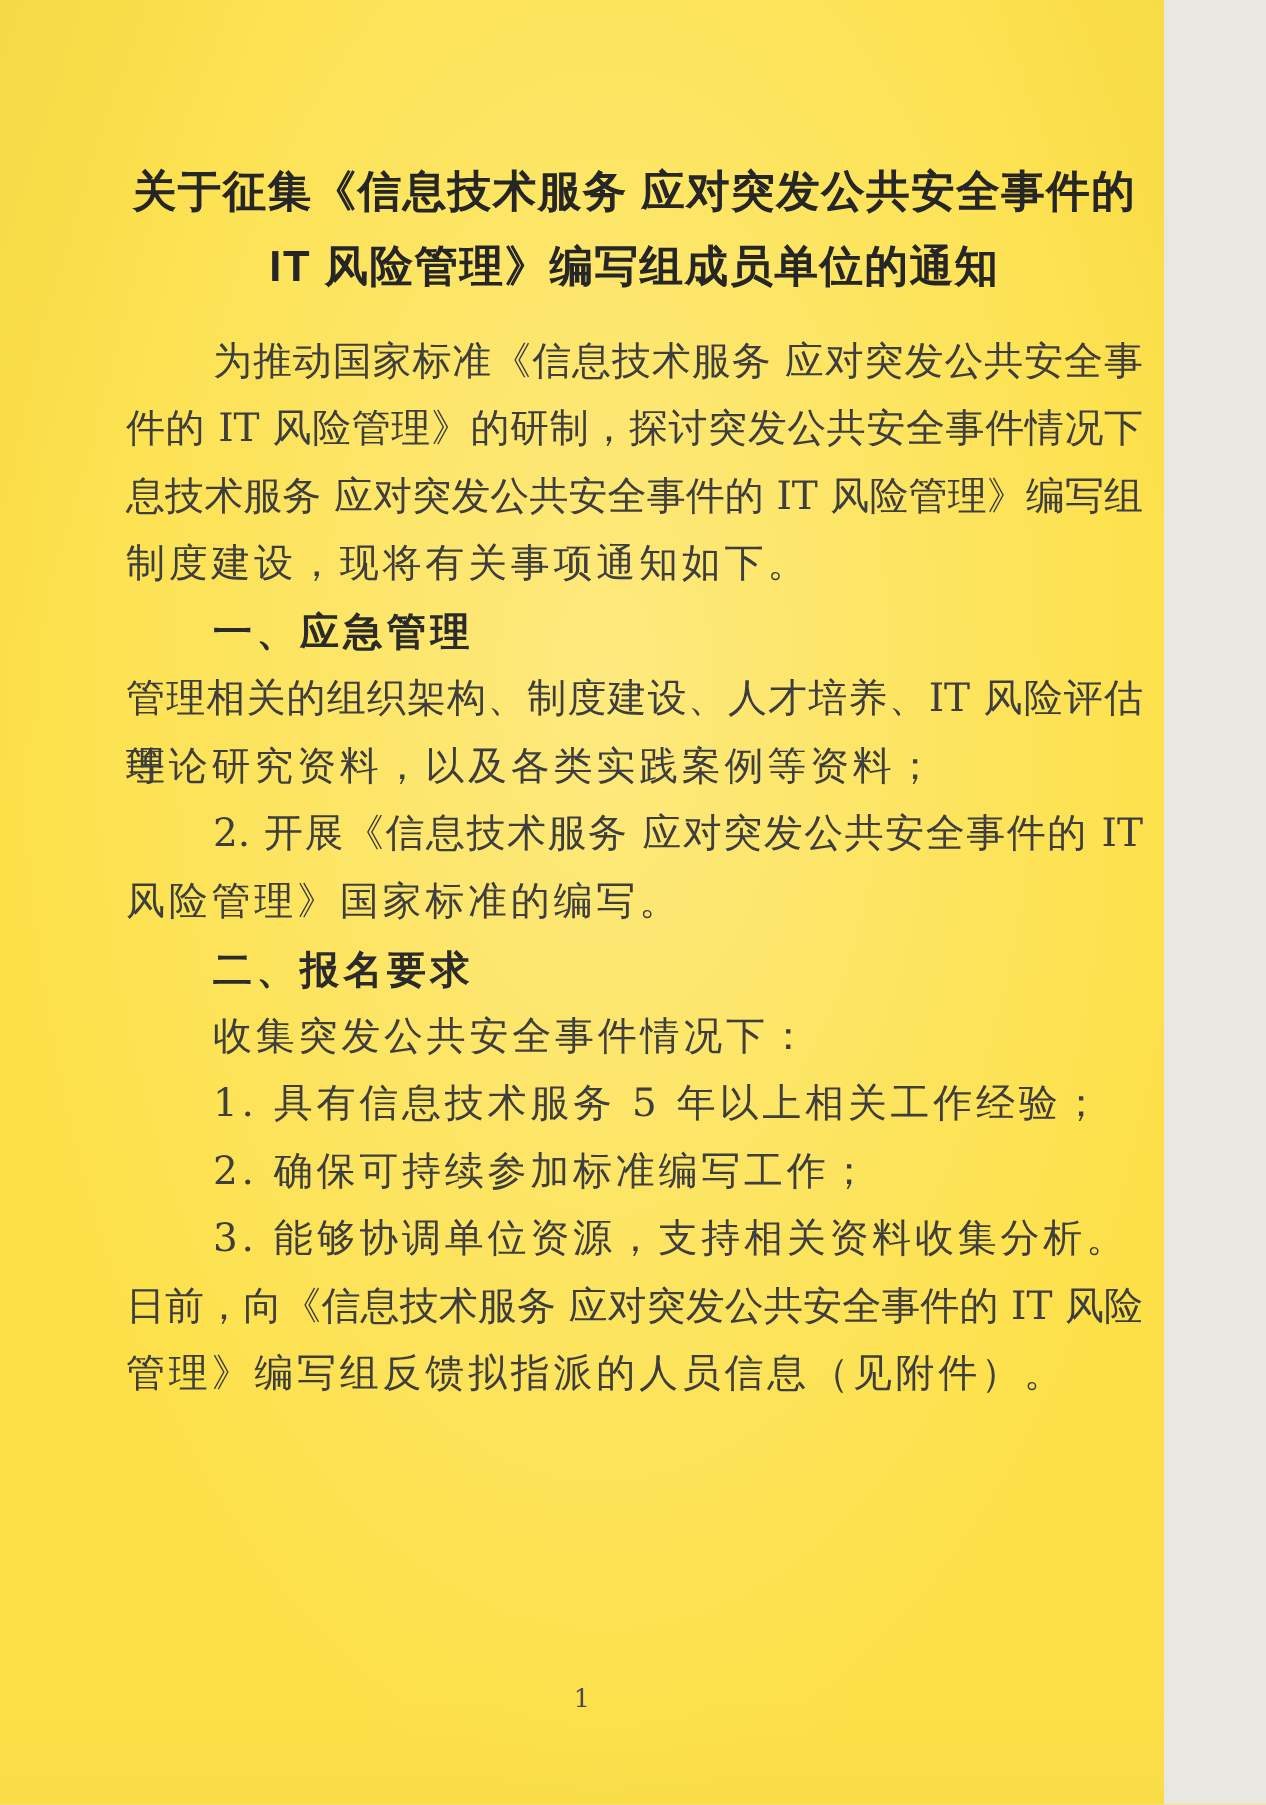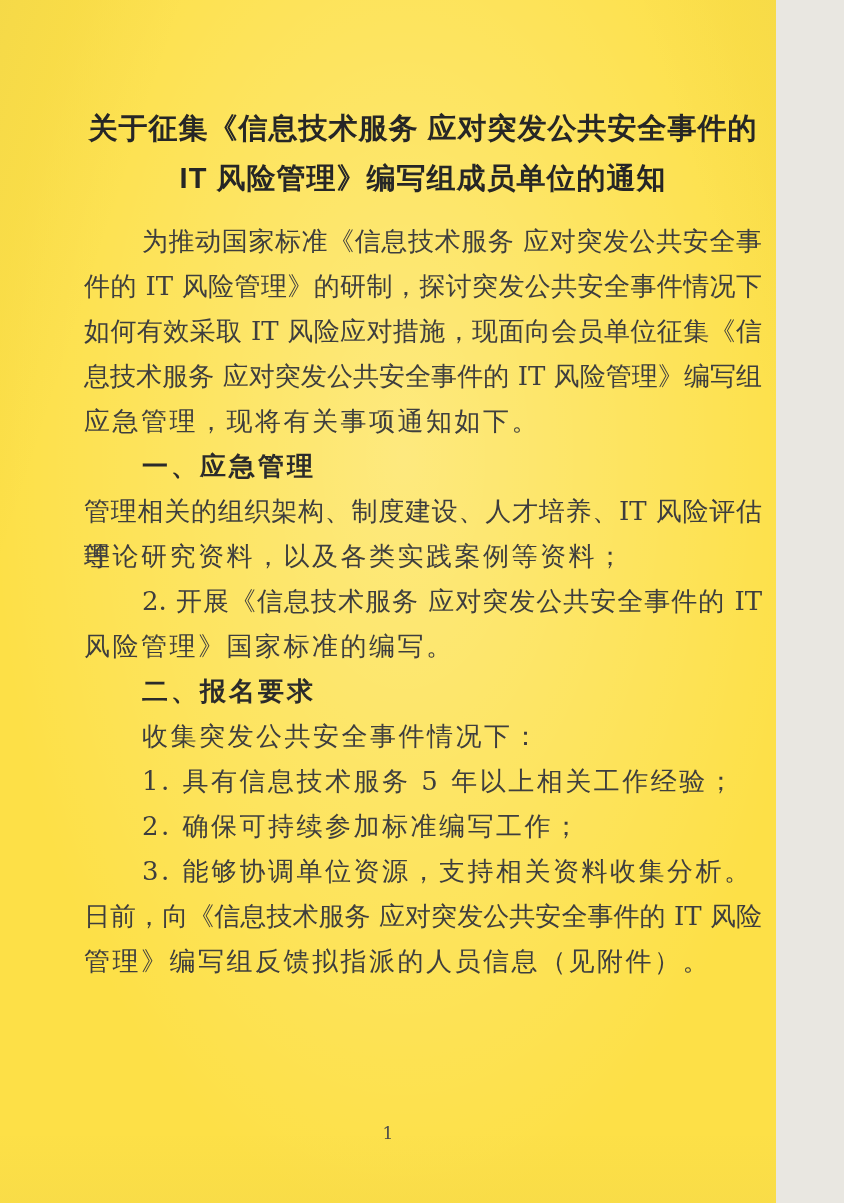--- a/index.html
+++ b/index.html
@@ -77,23 +77,22 @@
 
 <div class="paper">
   <div class="content">
     <div class="doc-title">
       <div class="title-line">关于征集《信息技术服务 应对突发公共安全事件的</div>
       <div class="title-line">IT 风险管理》编写组成员单位的通知</div>
     </div>
     <div class="doc-body" id="body-lines">
         <div class="line body indent justify">为推动国家标准《信息技术服务 应对突发公共安全事</div>
         <div class="line body justify">件的 IT 风险管理》的研制，探讨突发公共安全事件情况下</div>
-        <div class="line body justify">如何有效采取 IT 风险应对措施，现面向会员单位征集《信</div>
         <div class="line body justify">息技术服务 应对突发公共安全事件的 IT 风险管理》编写组</div>
-        <div class="line body no-justify">应急管理，现将有关事项通知如下。</div>
+        <div class="line body no-justify">制度建设，现将有关事项通知如下。</div>
         <div class="line heading indent no-justify">一、应急管理</div>
         <div class="line body justify">管理相关的组织架构、制度建设、人才培养、IT 风险评估等</div>
         <div class="line body no-justify">理论研究资料，以及各类实践案例等资料；</div>
         <div class="line body indent justify">2. 开展《信息技术服务 应对突发公共安全事件的 IT</div>
         <div class="line body no-justify">风险管理》国家标准的编写。</div>
         <div class="line heading indent no-justify">二、报名要求</div>
         <div class="line body indent no-justify">收集突发公共安全事件情况下：</div>
         <div class="line body indent no-justify">1. 具有信息技术服务 5 年以上相关工作经验；</div>
         <div class="line body indent no-justify">2. 确保可持续参加标准编写工作；</div>
         <div class="line body indent no-justify">3. 能够协调单位资源，支持相关资料收集分析。</div>

